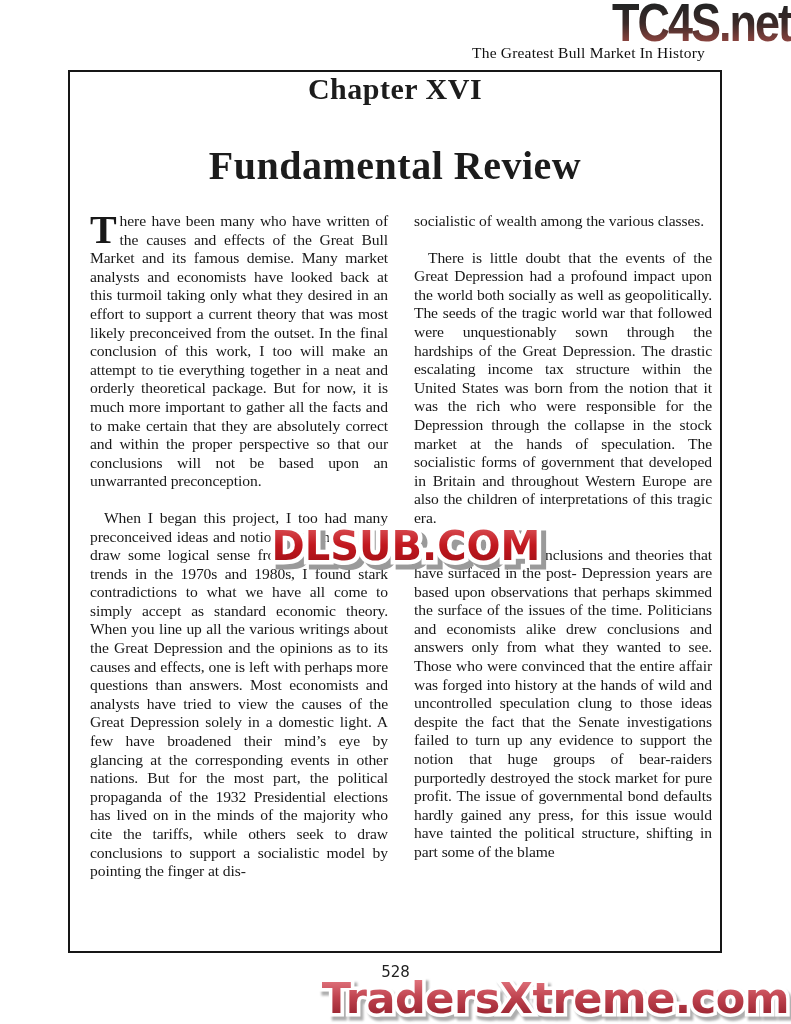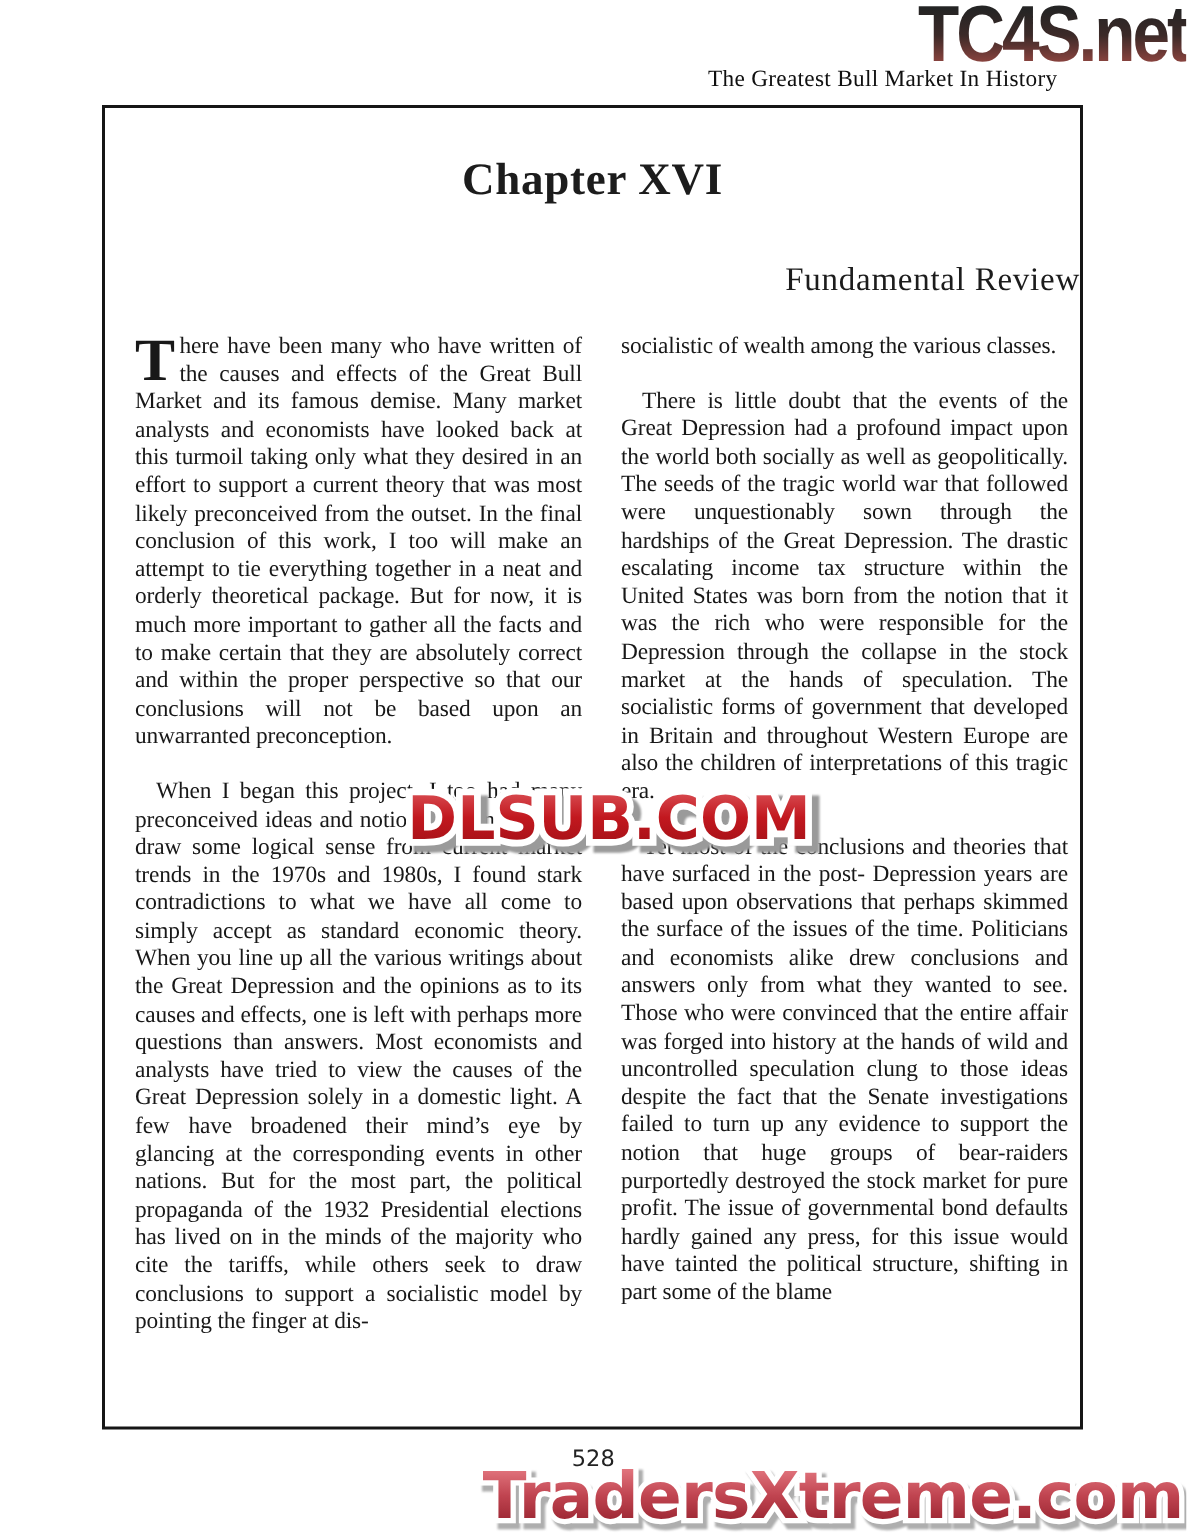--- a/index.html
+++ b/index.html
@@ -22,26 +22,26 @@
     position:absolute; top:44px; right:86px;
     font-size:15.5px; color:#101010; letter-spacing:0.2px;margin-left:14px;
   }
 
   
   .frame {
     position:absolute; left:68px; top:70px; width:654px; height:883px;
     border:2px solid #161616; background:#fff;
   }
   .chapter-heading {
-    text-align:center; padding-top:31px;
+    text-align:center; 
     font-weight:bold; font-size:30px; letter-spacing:0.5px;
   }
   .page-title {
-    text-align:right; margin-top:36px;
-    font-weight:normal; font-size:22px; letter-spacing:0.5px;
+    text-align:center; margin-top:36px;
+    font-weight:bold; font-size:40px; letter-spacing:0.5px;
   }
   .cols {
     display:flex; gap:26px; margin-top:23px; padding:0 8px 0 20px;
   }
   .col {
     width:302px; font-size:15.6px; line-height:18.6px;
     text-align:justify; letter-spacing:-0.1px; color:#181818;
   }
   .col p { margin:0 0 18px 0; }
   .col p.indent { text-indent:14px; }

